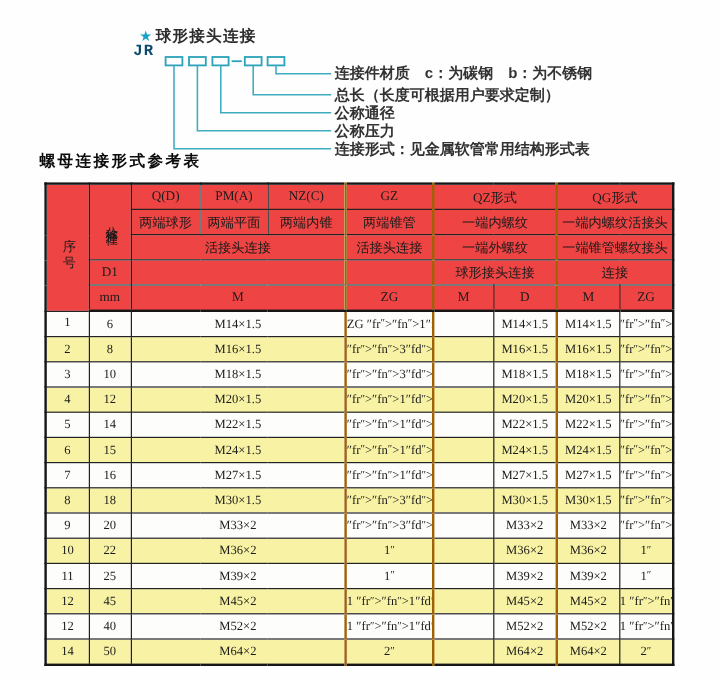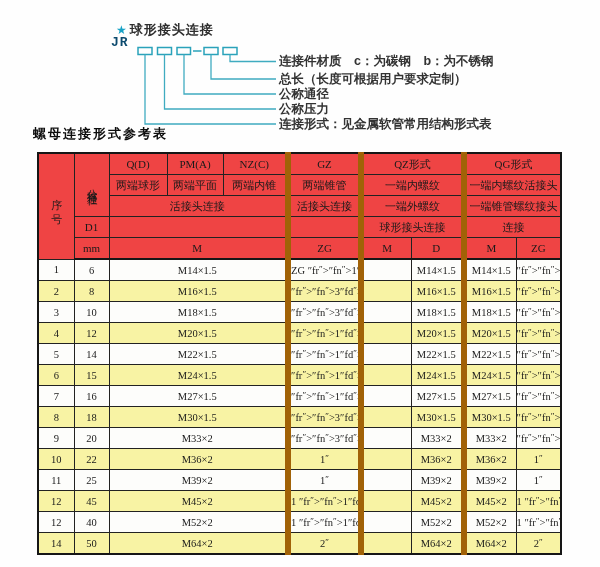--- a/index.html
+++ b/index.html
@@ -21,21 +21,21 @@
   .tbl-title{position:absolute;left:33px;top:125px;margin:0;font-size:13px;font-weight:bold;
              color:#0d0d0d;letter-spacing:2px;font-family:"Liberation Serif","DejaVu Serif",serif;}
 
   
   table.ref{position:absolute;left:37px;top:152px;border-collapse:collapse;table-layout:fixed;
             width:523px;border:2px solid #161616;font-size:10.5px;}
   table.ref th,table.ref td{border:1px solid #222;text-align:center;vertical-align:middle;
             padding:0;height:20px;font-weight:normal;overflow:hidden;white-space:nowrap;}
   table.ref thead th,table.ref thead td{background:#ef4444;font-size:11px;}
   table.ref thead tr.last th{border-bottom:2px solid #161616;}
-  table.ref .bl2{border-left:6px solid #a16207;}
+  table.ref .bl2{border-left:2px solid #a16207;}
   table.ref tbody tr.alt td{background:#f8f3a4;}
   table.ref tbody tr td{background:#fdfdfb;}
 
   .vert{writing-mode:vertical-rl;text-orientation:upright;display:inline-block;line-height:1;}
   .vert.wide{letter-spacing:15px;}
   .vert.tight{letter-spacing:2px;font-size:10.5px;}
   .pr{font-size:9px;vertical-align:top;line-height:1;}
 </style>
 </head>
 <body>

